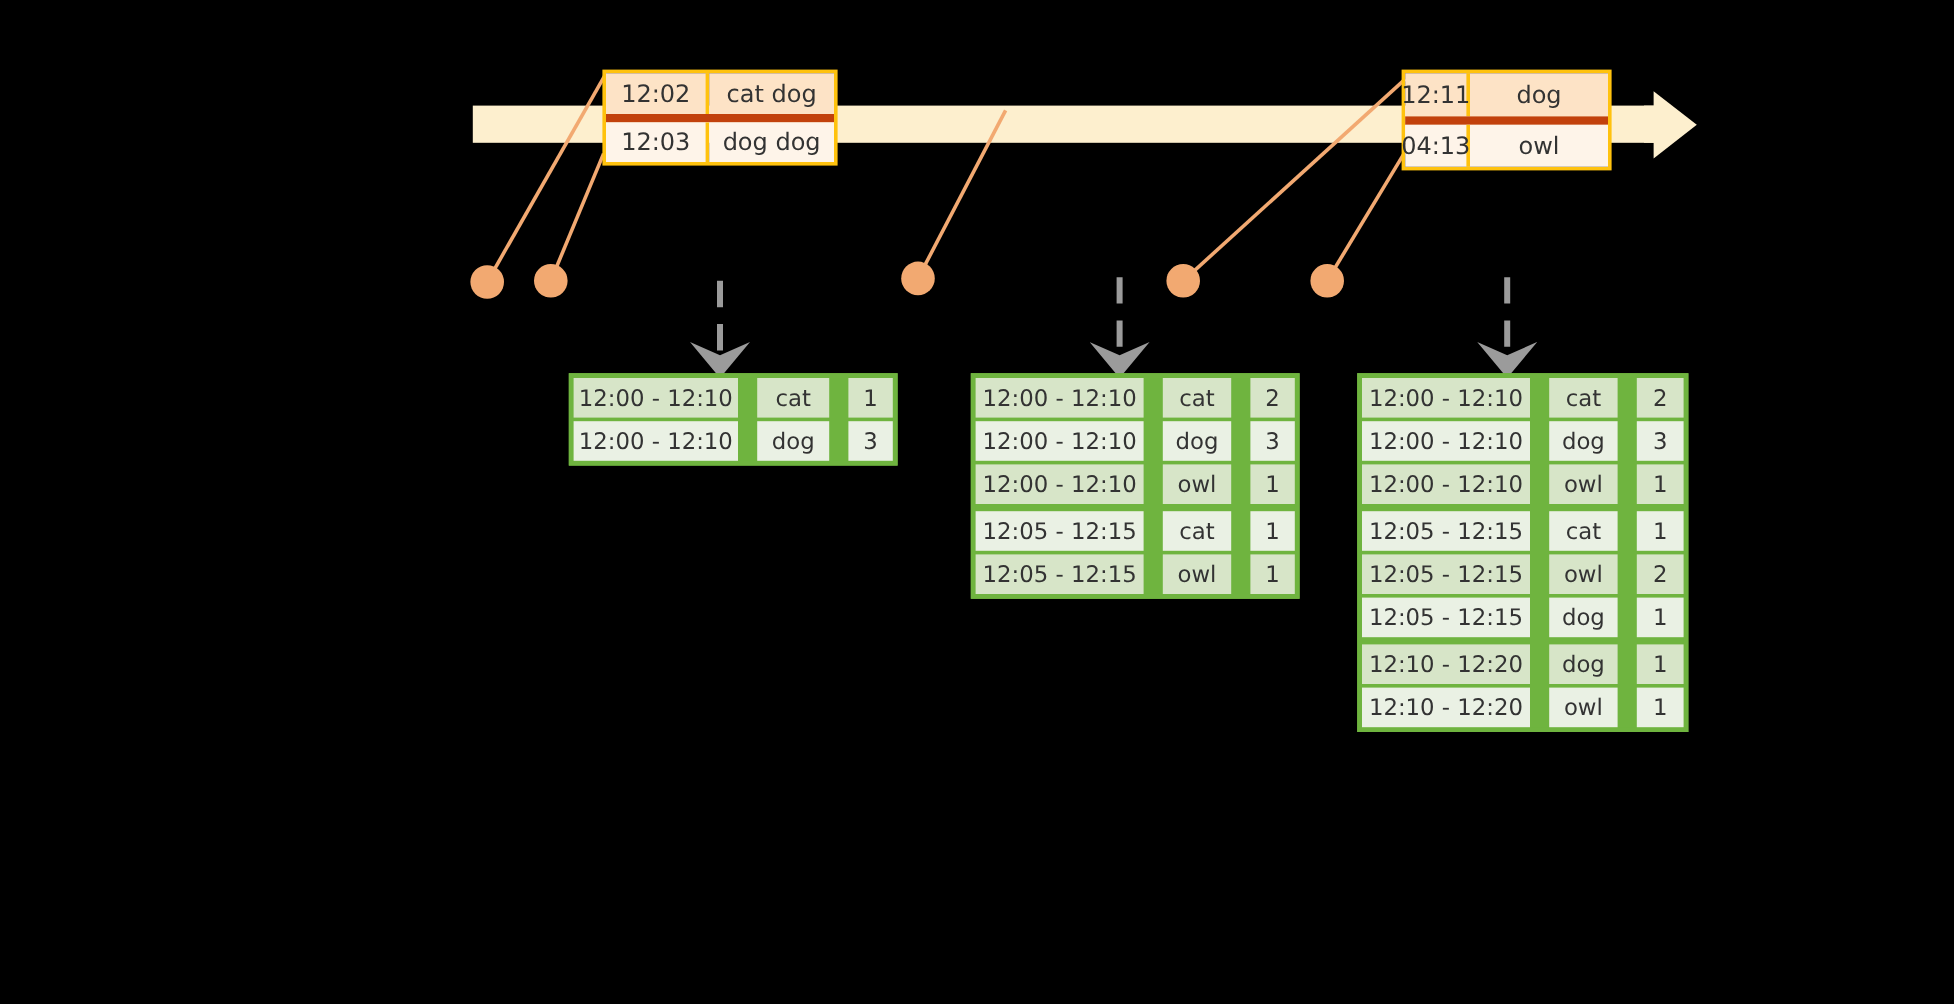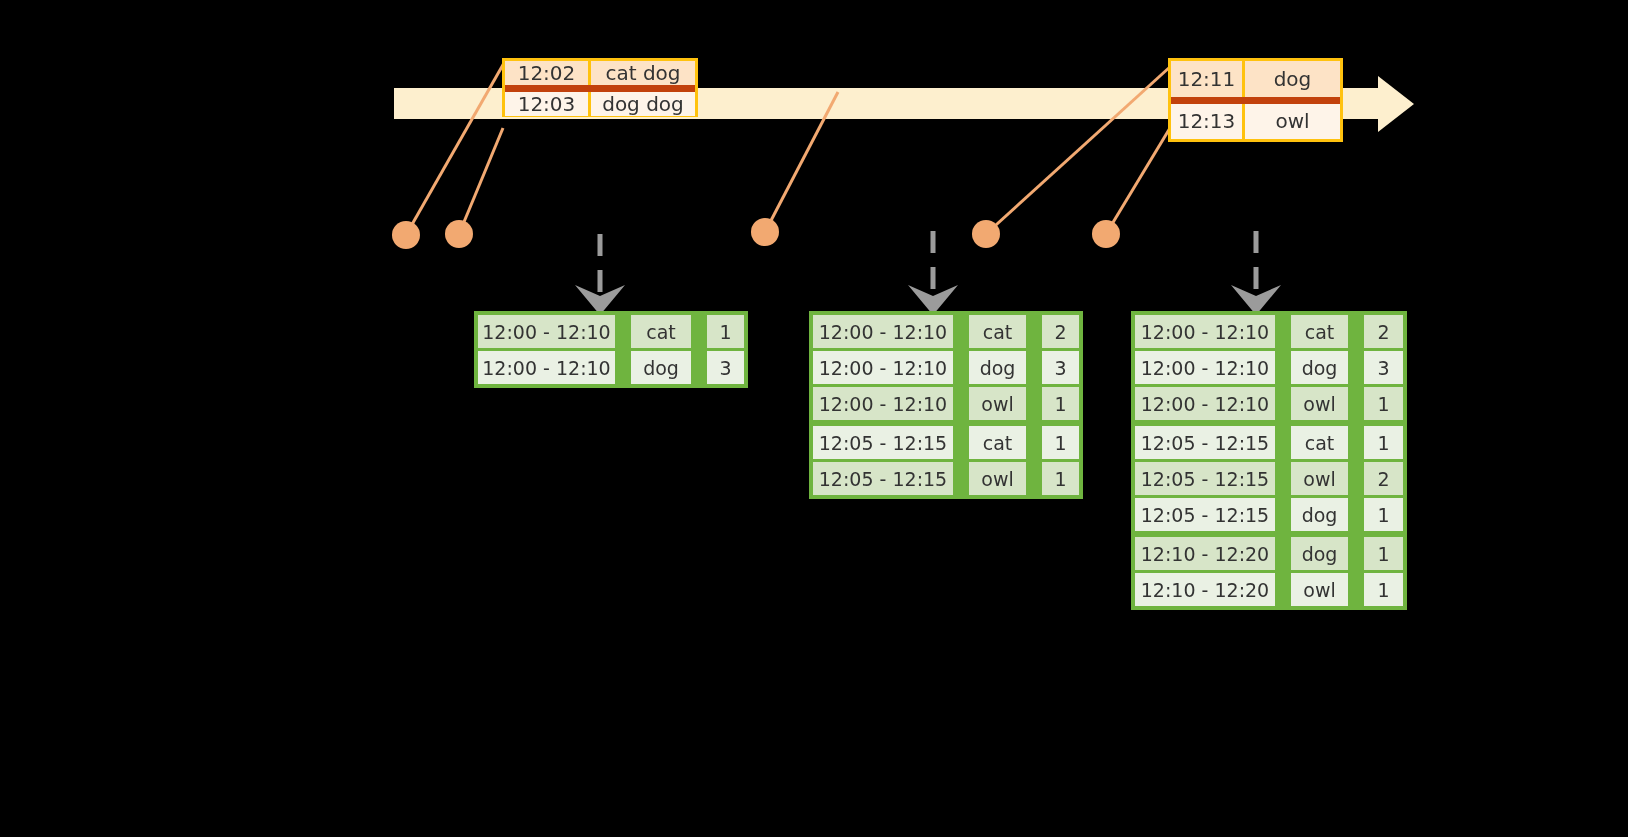--- a/index.html
+++ b/index.html
@@ -16,24 +16,24 @@
   .evt-box{position:absolute;border:3px solid #FFC20E;box-sizing:border-box;display:flex;flex-direction:column;}
   .evt-row{display:flex;flex:1 1 auto;}
   .evt-row + .evt-row{border-top:7px solid #c2410c;}
   .evt-time{width:86px;box-sizing:border-box;display:flex;align-items:center;justify-content:center;
       font-size:20px;color:#333;border-right:3px solid #FFC20E;}
   .evt-words{flex:1 1 auto;box-sizing:border-box;display:flex;align-items:center;justify-content:center;
       font-size:20px;color:#333;}
   .tone-a .evt-time,.tone-a .evt-words{background:#FDE3C6;}
   .tone-b .evt-time,.tone-b .evt-words{background:#FEF4E9;}
 
-  #evt-1{left:502px;top:58px;width:196px;height:59px;}
+  #evt-1{left:502px;top:58px;width:196px;height:80px;}
   #evt-2{left:836px;top:80px;width:196px;height:42px;}
   #evt-3{left:1168px;top:58px;width:175px;height:84px;}
-  #evt-3 .evt-time{width:74px;}
+  #evt-3 .evt-time{width:54px;}
 
   
   #connectors{position:absolute;left:0;top:0;width:1628px;height:837px;pointer-events:none;}
 
   
   .res-table{position:absolute;border:4px solid #6FB43F;box-sizing:border-box;background:#6FB43F;
       display:flex;flex-direction:column;gap:3px;}
   .res-row{display:flex;gap:16px;}
   .res-row.grp-top{margin-top:3px;}
   .res-c{box-sizing:border-box;display:flex;align-items:center;justify-content:center;
@@ -90,21 +90,21 @@
         <div class="evt-time">12:03</div>
         <div class="evt-words">dog dog</div>
       </div>
     </div>
   <div class="evt-box" id="evt-3">
       <div class="evt-row tone-a">
         <div class="evt-time">12:11</div>
         <div class="evt-words">dog</div>
       </div>
       <div class="evt-row tone-b">
-        <div class="evt-time">12:13</div>
+        <div class="evt-time">04:13</div>
         <div class="evt-words">owl</div>
       </div>
     </div>
 
   <div class="res-table" id="tbl-1" style="border-color: rgb(111, 180, 63); background: rgb(111, 180, 63);">
       <div class="res-row rshade-a">
         <div class="res-c res-win">12:00 - 12:10</div>
         <div class="res-c res-key">cat</div>
         <div class="res-c res-cnt">1</div>
       </div>

